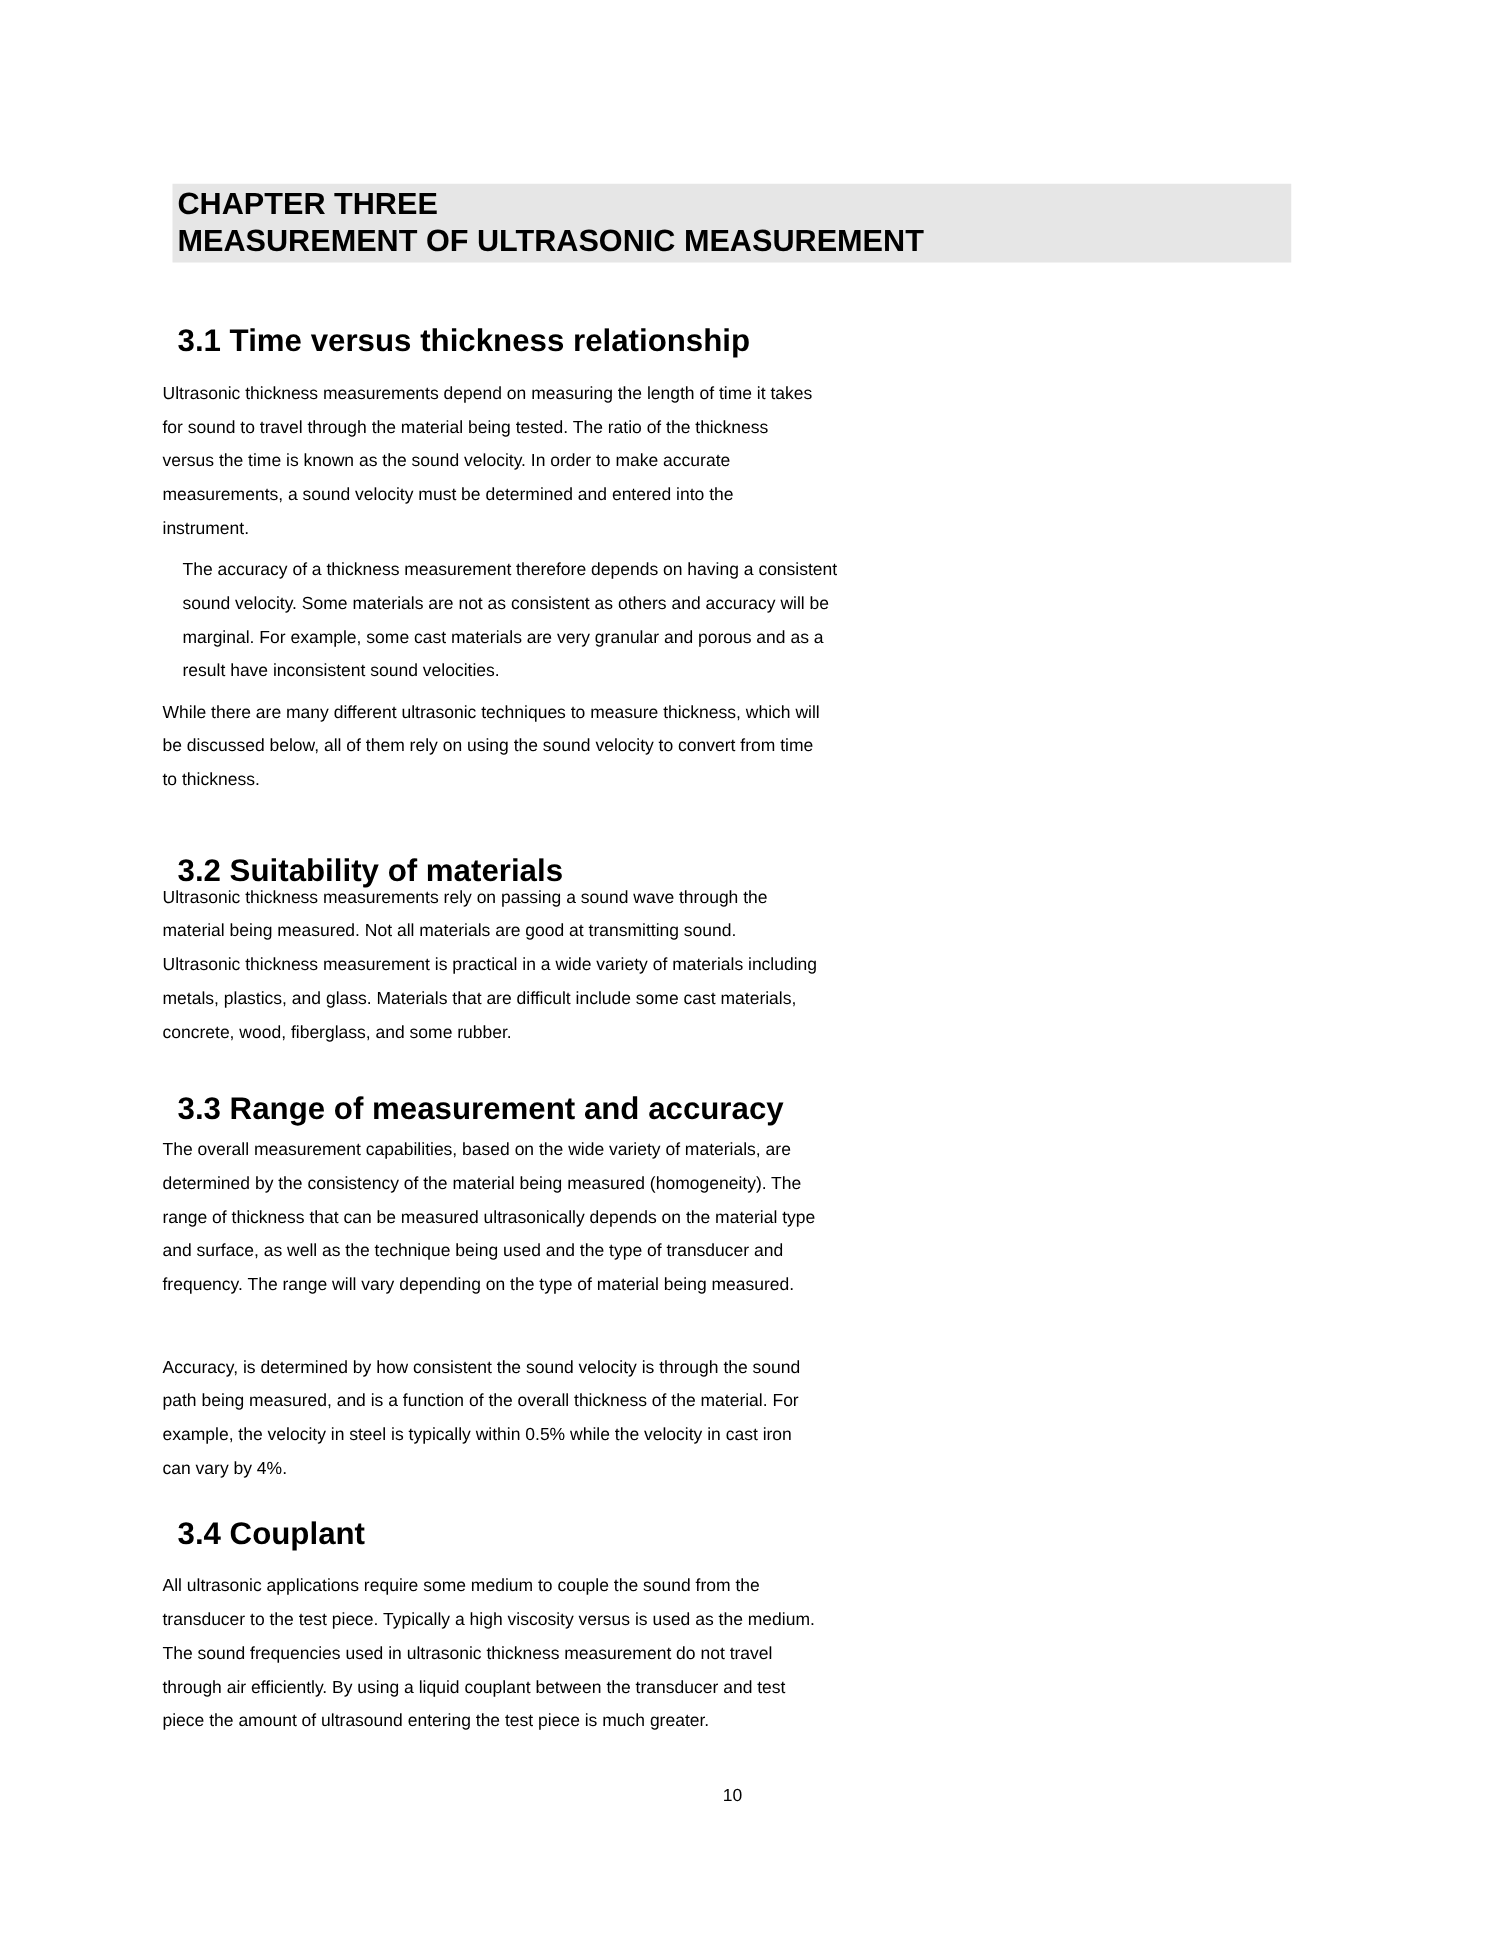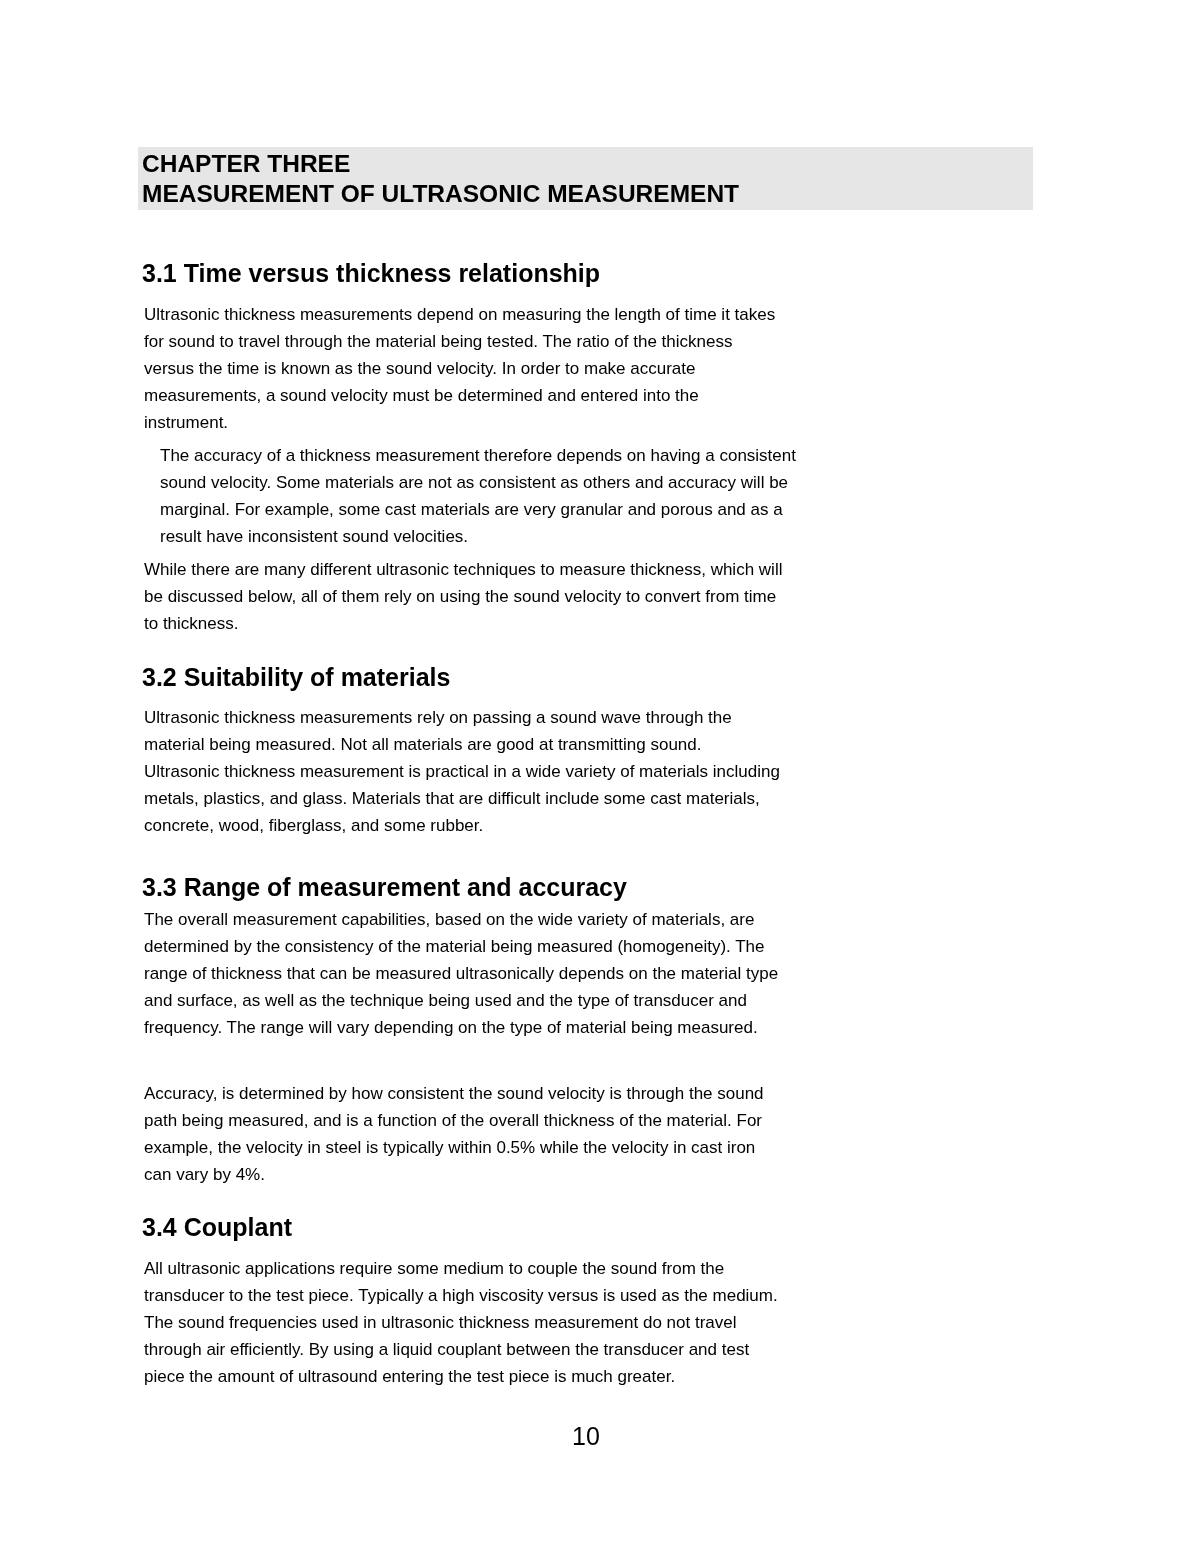--- a/index.html
+++ b/index.html
@@ -34,35 +34,35 @@
     .h2 {
       position: absolute;
       left: 142px;
       font-size: 25px;
       font-weight: bold;
       white-space: nowrap;
       line-height: 30px;
     }
     .para {
       position: absolute;
-      left: 144px;
-      font-size: 17px;
+      left: 130px;
+      font-size: 14px;
       line-height: 27px;
     }
     .para .ln {
       display: block;
       white-space: nowrap;
     }
     .page-number {
       position: absolute;
       left: 0;
       width: 1172px;
       top: 1423px;
       text-align: center;
-      font-size: 25px;
+      font-size: 14px;
       line-height: 27px;
     }
   </style>
 </head>
 <body>
 
 <div>
 
   <div class="chapter-box"></div>
   <div class="chapter-line" style="top:149px;">CHAPTER THREE</div>
@@ -81,21 +81,21 @@
     <span class="ln">sound velocity.  Some materials are not as consistent as others and accuracy will be</span>
     <span class="ln">marginal.  For example, some cast materials are very granular and porous and as a</span>
     <span class="ln">result have inconsistent sound velocities.</span>
   </div>
   <div class="para" style="top:556px;">
     <span class="ln">While there are many different ultrasonic techniques to measure thickness, which will</span>
     <span class="ln">be discussed below, all of them rely on using the sound velocity to convert from time</span>
     <span class="ln">to thickness.</span>
   </div>
 
-  <div class="h2" style="top:662px;">3.2 Suitability of materials</div>
+  <div class="h2" style="top:682px;">3.2 Suitability of materials</div>
   <div class="para" style="top:704px;">
     <span class="ln">Ultrasonic thickness measurements rely on passing a sound wave through the</span>
     <span class="ln">material being measured.  Not all materials are good at transmitting sound.</span>
     <span class="ln">Ultrasonic thickness measurement is practical in a wide variety of materials including</span>
     <span class="ln">metals, plastics, and glass.  Materials that are difficult include some cast materials,</span>
     <span class="ln">concrete, wood, fiberglass, and some rubber.</span>
   </div>
 
   <div class="h2" style="top:872px;">3.3 Range of measurement and accuracy</div>
   <div class="para" style="top:906px;">

